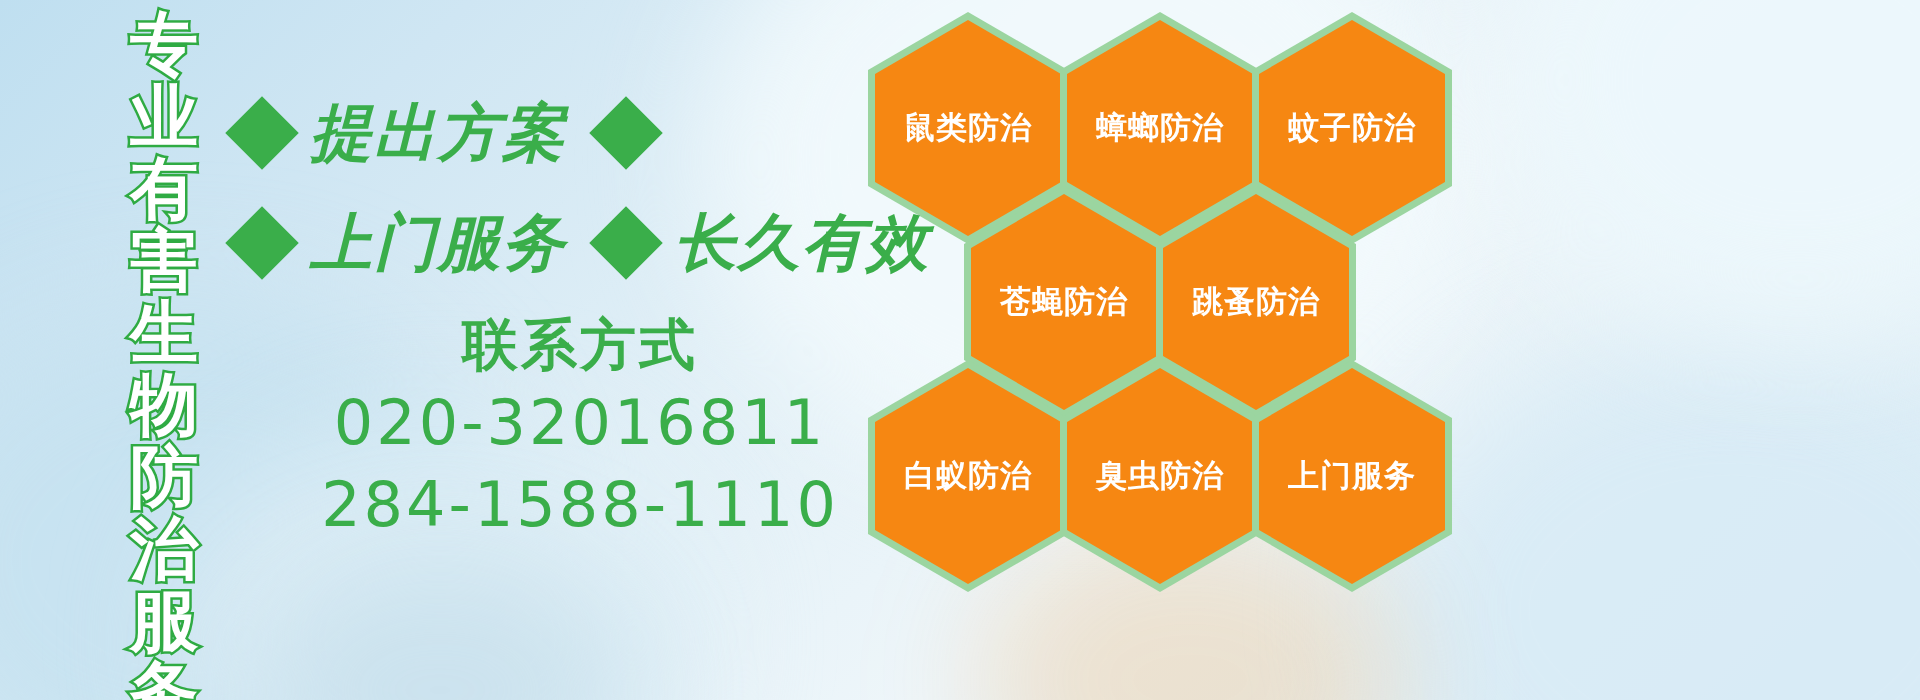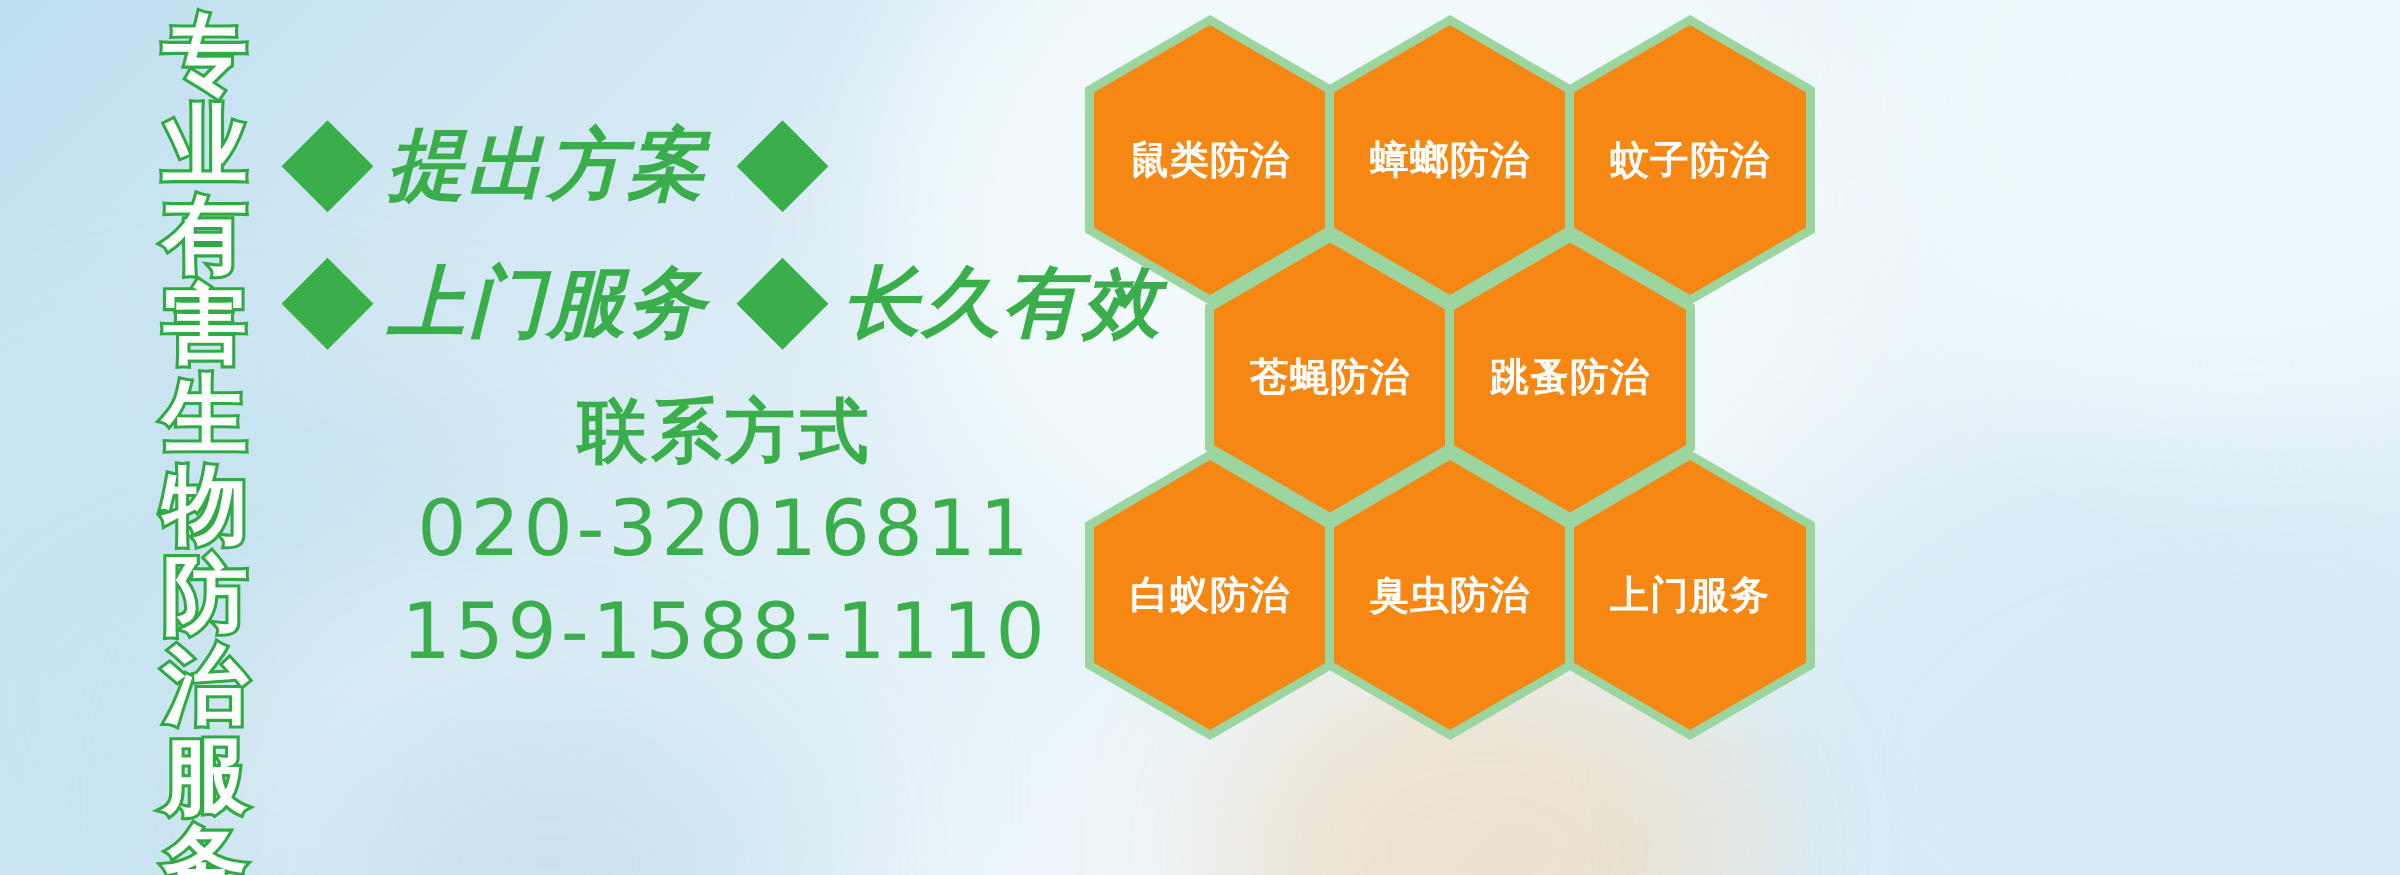--- a/index.html
+++ b/index.html
@@ -212,21 +212,21 @@
         <span class="diamond-icon"></span>
         <span class="feature-text">长久有效</span>
       </div>
     </div>
 
   </div>
 
   <div id="contact">
     <div id="contact-title">联系方式</div>
     <div class="phone-line">020-32016811</div>
-    <div class="phone-line">159-1588-1110</div>
+    <div class="phone-line">284-1588-1110</div>
   </div>
 
   <div id="hex-grid">
 
     <div class="hex hex-r1c1">
       <div class="hex-inner">
         <span class="hex-label">鼠类防治</span>
       </div>
     </div>
 

